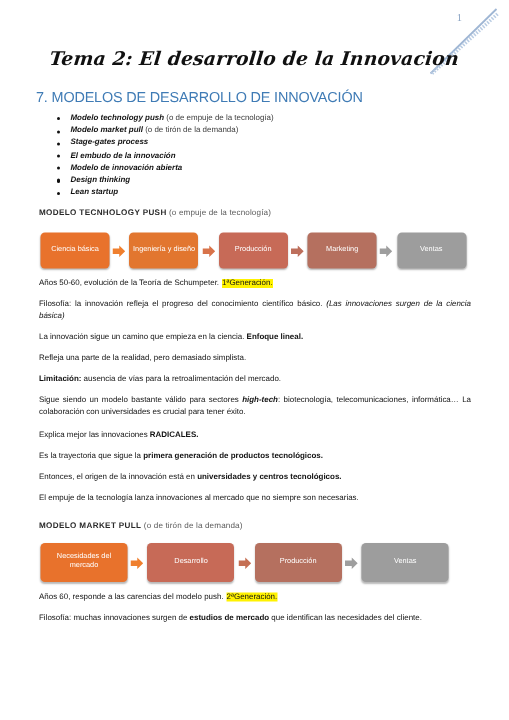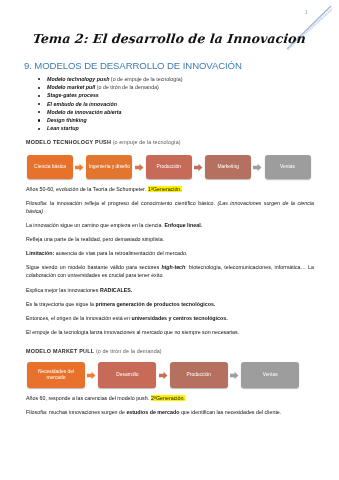--- a/index.html
+++ b/index.html
@@ -178,21 +178,21 @@
   <div class="corner-mark">
     <svg width="60" height="52" viewBox="0 0 60 52" xmlns="http://www.w3.org/2000/svg">
       <line x1="8" y1="49" x2="52" y2="6" stroke="#9fb6d4" stroke-width="1.2"></line>
       <line x1="9" y1="49" x2="53" y2="9" stroke="#b9cce3" stroke-width="2.4" stroke-dasharray="1 1"></line>
     </svg>
   </div>
   <div class="page-number">1</div>
 
   <div class="doc-title">Tema 2: El desarrollo de la Innovacion</div>
 
-  <div class="section-heading">9. MODELOS DE DESARROLLO DE INNOVACIÓN</div>
+  <div class="section-heading">7. MODELOS DE DESARROLLO DE INNOVACIÓN</div>
 
   <ul class="bullets" id="bullet-list">
       <li><span class="ital">Modelo technology push</span><span class="normal"> (o de empuje de la tecnología)</span></li>
       <li><span class="ital">Modelo market pull</span><span class="normal"> (o de tirón de la demanda)</span></li>
       <li><span class="ital">Stage-gates process</span></li>
       <li><span class="ital">El embudo de la innovación</span></li>
       <li><span class="ital">Modelo de innovación abierta</span></li>
       <li><span class="ital">Design thinking</span></li>
       <li><span class="ital">Lean startup</span></li>
     </ul>

